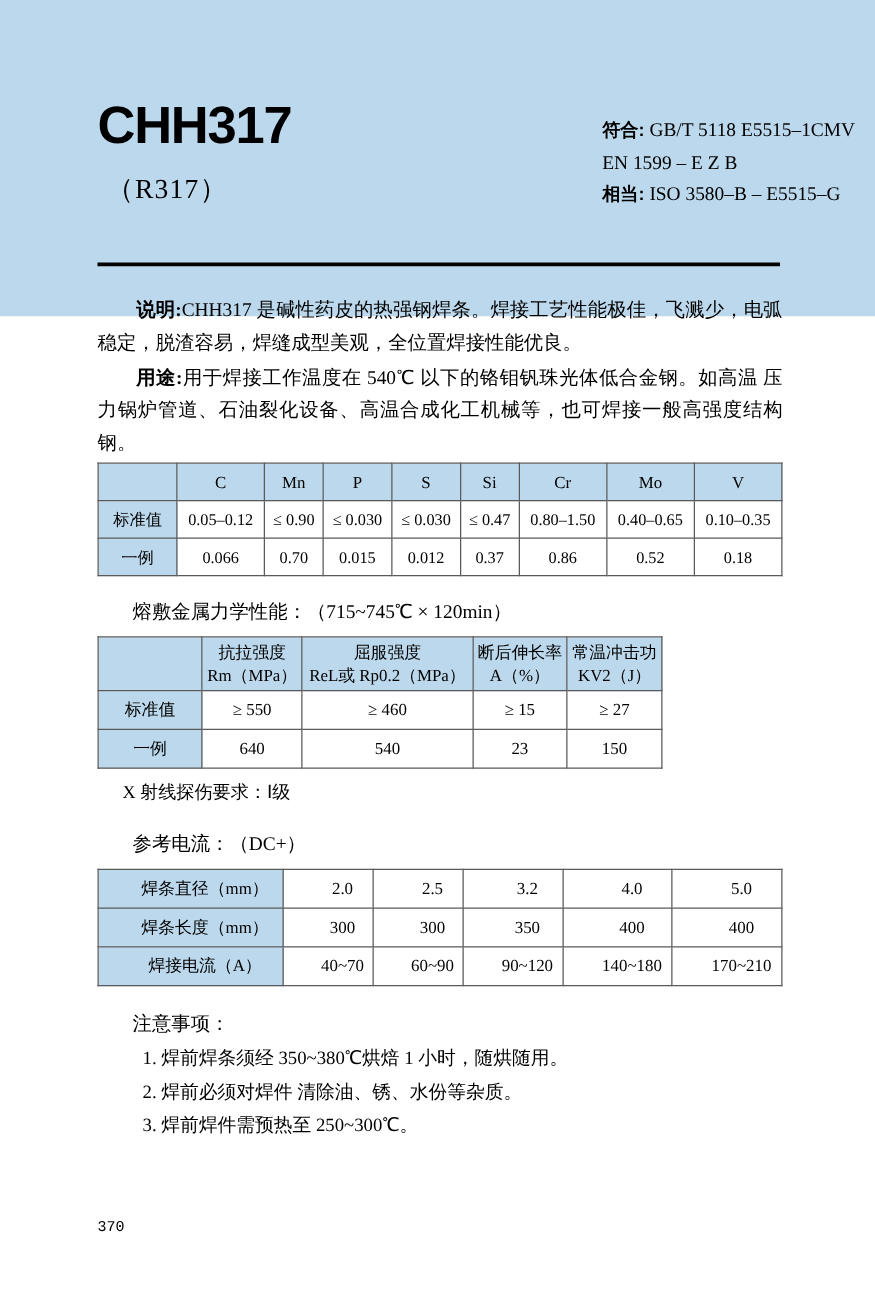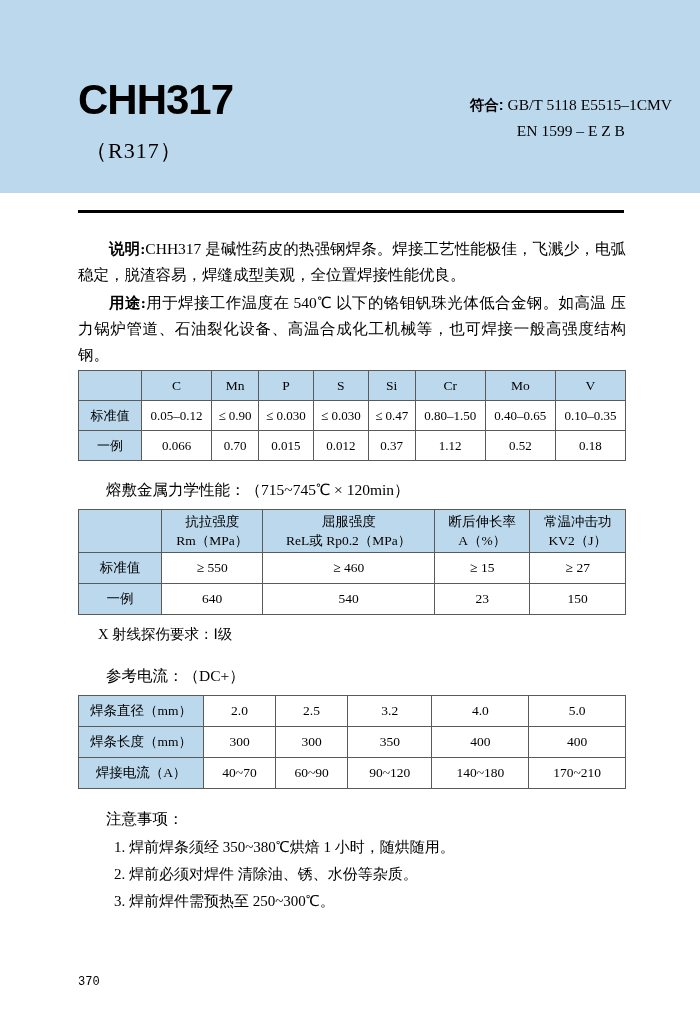--- a/index.html
+++ b/index.html
@@ -19,21 +19,21 @@
     position: relative;
     width: 700px;
     height: 1035px;
   }
   
   .header-band {
     position: absolute;
     left: 0;
     top: 0;
     width: 700px;
-    height: 193px;
+    height: 253px;
     background: #bcd8ec;
   }
   .header-inner {
     position: relative;
     width: 700px;
     height: 197px;
   }
   .product-code {
     position: absolute;
     left: 78px;
@@ -46,23 +46,23 @@
   }
   .product-alt {
     position: absolute;
     left: 85px;
     top: 136px;
     font-size: 22px;
     letter-spacing: 1px;
   }
   .std-block {
     position: absolute;
-    right: 28px;
+    right: 16px;
     top: 92px;
-    text-align: center;
+    text-align: left;
     font-size: 15.5px;
     line-height: 25px;
   }
   .std-line {
     white-space: nowrap;
   }
   .std-label {
     font-weight: bold;
     font-family: "Liberation Sans", sans-serif;
     font-size: 14.5px;
@@ -130,21 +130,21 @@
   .tbl-chem td {
     height: 25px;
     font-size: 13px;
   }
   .tbl-chem .rowhdr {
     background: #bcd8ec;
     width: 58px;
     font-size: 13px;
   }
   .tbl-mech {
-    width: 548px;
+    width: 452px;
   }
   .tbl-mech th {
     background: #bcd8ec;
     height: 22px;
     font-size: 13.5px;
     line-height: 19px;
   }
   .tbl-mech td {
     height: 26px;
     font-size: 13.5px;
@@ -152,20 +152,21 @@
   .tbl-mech .rowhdr {
     background: #bcd8ec;
     width: 78px;
   }
   .tbl-cur {
     width: 548px;
   }
   .tbl-cur td {
     height: 26px;
     font-size: 13.5px;
+    padding-left: 25px;
   }
   .tbl-cur .rowhdr {
     background: #bcd8ec;
     width: 120px;
     font-size: 13.5px;
   }
   .xray-note {
     font-size: 14.5px;
     line-height: 26px;
     margin: 6px 0 0 20px;
@@ -202,20 +203,24 @@
       <div class="product-code">CHH317</div>
       <div class="product-alt">（R317）</div>
       <div class="std-block">
         <div class="std-line">
           <span class="std-label">符合:</span>
           <span>GB/T 5118 E5515–1CMV</span>
         </div>
         <div class="std-line">
           <span>EN 1599 – E Z B</span>
         </div>
+        <div class="std-line">
+          <span class="std-label">相当:</span>
+          <span>ISO 3580–B – E5515–G</span>
+        </div>
       </div>
     </div>
   </div>
 
   <div class="top-rule"></div>
 
   <div class="content">
 
     <p class="para">
       <span class="lead">说明:</span><span>CHH317 是碱性药皮的热强钢焊条。焊接工艺性能极佳，飞溅少，电弧稳定，脱渣容易，焊缝成型美观，全位置焊接性能优良。</span>
@@ -250,21 +255,21 @@
         <td>0.40–0.65</td>
         <td>0.10–0.35</td>
       </tr>
       <tr>
         <td class="rowhdr">一例</td>
         <td>0.066</td>
         <td>0.70</td>
         <td>0.015</td>
         <td>0.012</td>
         <td>0.37</td>
-        <td>1.12</td>
+        <td>0.86</td>
         <td>0.52</td>
         <td>0.18</td>
       </tr>
     </tbody>
       </table>
 
     <div class="section-title">
       <span>熔敷金属力学性能：（715~745℃ × 120min）</span>
     </div>
 

